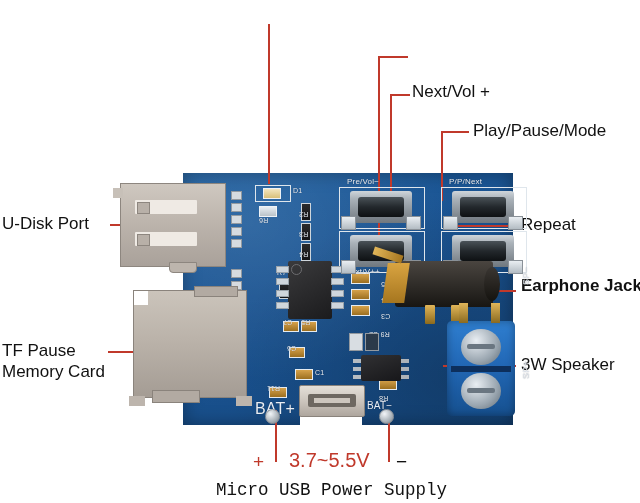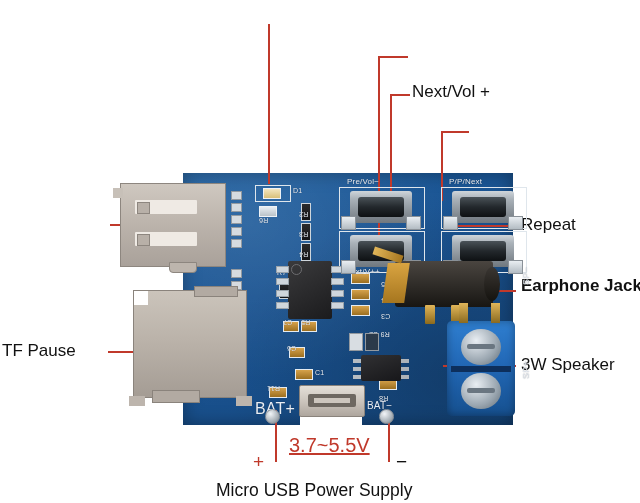--- a/index.html
+++ b/index.html
@@ -296,39 +296,42 @@
 
   <div class="ldr v" style="left:268px;top:24px;height:160px;"></div>
 
   <div class="lbl" style="left:412px;top:46px;margin-top:36px;">Next/Vol +</div>
   <div class="ldr h" style="left:378px;top:56px;width:30px;"></div>
   <div class="ldr v" style="left:378px;top:56px;height:187px;"></div>
 
   <div class="ldr h" style="left:390px;top:94px;width:20px;"></div>
   <div class="ldr v" style="left:390px;top:94px;height:107px;"></div>
 
+  <div class="lbl" style="left:473px;top:121px;">Play/Pause/Mode</div>
   <div class="ldr h" style="left:441px;top:131px;width:28px;"></div>
   <div class="ldr v" style="left:441px;top:131px;height:70px;"></div>
 
   <div class="lbl" style="left:521px;top:215px;">Repeat</div>
   <div class="ldr h" style="left:448px;top:225px;width:68px;"></div>
 
   <div class="lbl" style="left:521px;top:276px;font-weight:bold;">Earphone Jack</div>
   <div class="ldr h" style="left:436px;top:290px;width:80px;"></div>
 
   <div class="lbl" style="left:521px;top:355px;">3W Speaker</div>
   <div class="ldr h" style="left:443px;top:365px;width:73px;"></div>
 
+  <div class="lbl" style="left:2px;top:214px;">U-Disk Port</div>
   <div class="ldr h" style="left:110px;top:224px;width:105px;"></div>
 
   <div class="lbl" style="left:2px;top:341px;">TF Pause</div>
+  <div class="lbl" style="left:2px;top:362px;">Memory Card</div>
   <div class="ldr h" style="left:108px;top:351px;width:115px;"></div>
 
   <div class="ldr v" style="left:275px;top:410px;height:52px;"></div>
   <div class="ldr v" style="left:388px;top:410px;height:52px;"></div>
 
   <div class="lbl red" style="left:253px;top:452px;font-size:19px;">+</div>
-  <div class="lbl red" style="left:289px;top:435px;font-size:20px;text-decoration:underline;">3.7~5.5V</div>
+  <div class="lbl red" style="left:289px;top:450px;font-size:20px;">3.7~5.5V</div>
   <div class="lbl" style="left:396px;top:452px;font-size:19px;">−</div>
 
-  <div class="cap" style="left:216px;top:480px;">Micro USB Power Supply</div>
+  <div class="cap" style="left:216px;top:480px;font-family:Liberation Mono, monospace;">Micro USB Power Supply</div>
 
 </div>
 
 </body></html>

